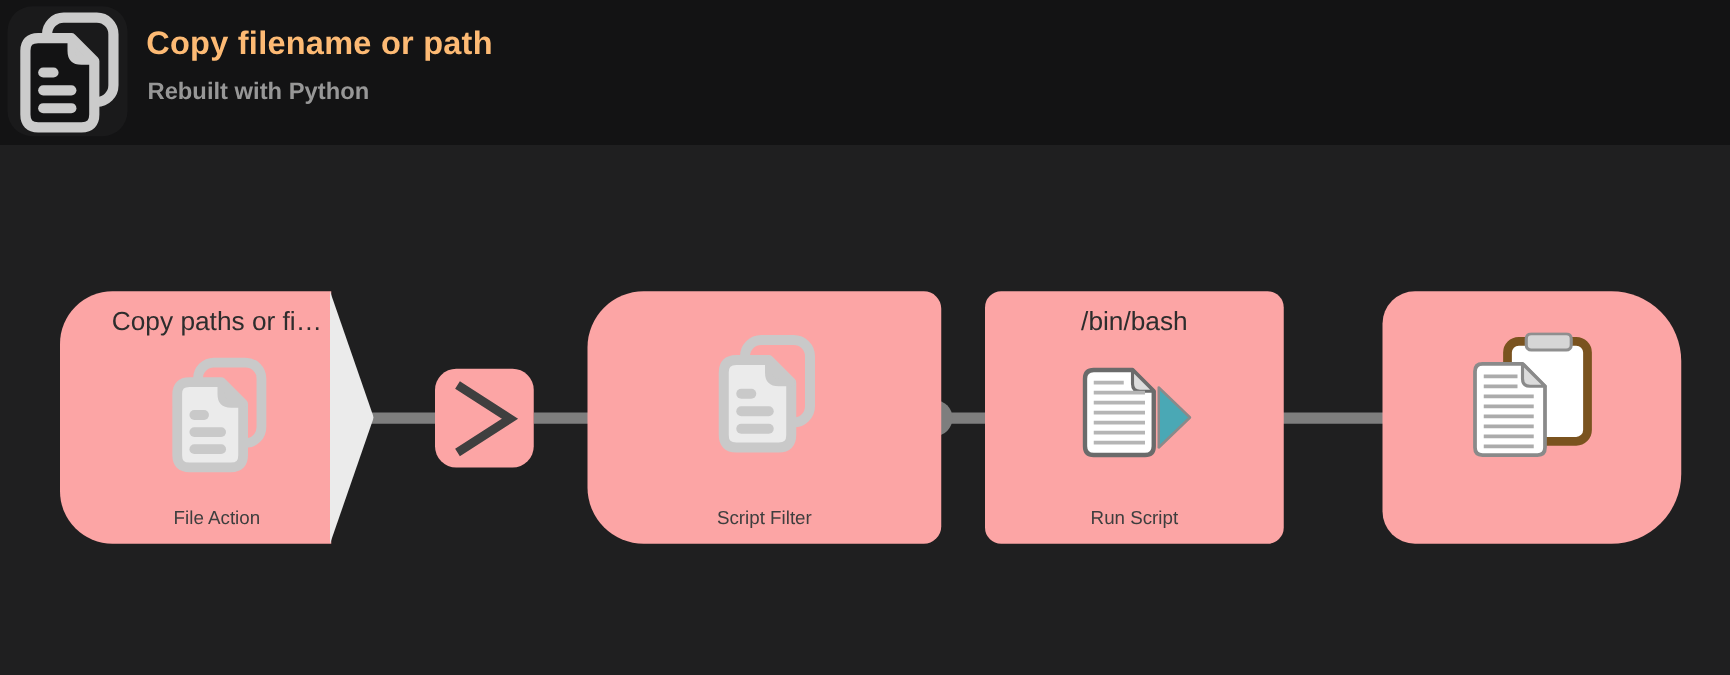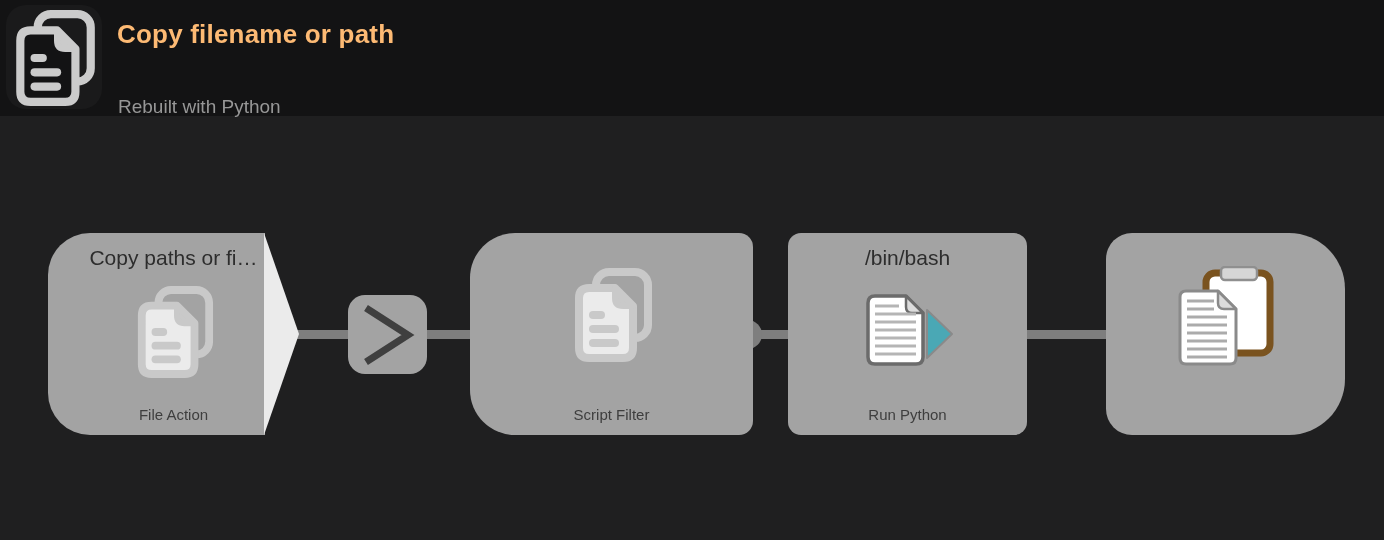--- a/index.html
+++ b/index.html
@@ -18,25 +18,25 @@
     position:absolute;left:6px;top:5px;width:96px;height:104px;
     background:#1a1a1b;border-radius:20px;
   }
   .app-icon{position:absolute;left:11px;top:9px;}
   .header-title{
     position:absolute;left:117px;top:19px;
     font-size:26px;font-weight:600;color:#fdba74;letter-spacing:.2px;
   }
   .header-subtitle{
     position:absolute;left:118px;top:63px;
-    font-size:19px;font-weight:400;color:#979797;margin-top:33px;
+    font-size:19px;font-weight:700;color:#979797;
   }
   
   .canvas{position:absolute;left:0;top:116px;width:1328px;height:424px;}
-  .node{position:absolute;background:#a3a3a3;}
+  .node{position:absolute;background:#fca5a5;}
   .node-label{
     position:absolute;left:0;bottom:12px;width:100%;
     text-align:center;font-size:15px;color:#3e3e3e;
   }
   .node-toplabel{
     position:absolute;left:0;top:13px;width:100%;
     text-align:center;font-size:21px;color:#2d2d2d;
   }
   .node-icon{position:absolute;left:50%;transform:translateX(-50%);}
   
@@ -143,21 +143,21 @@
       <use href="#docstack-sym"></use>
     </svg>
     <div class="node-label">Script Filter</div>
   </div>
 
   <div class="node rs-node">
     <div class="node-toplabel">/bin/bash</div>
     <svg class="node-icon" style="top:60px" width="94" height="74" viewBox="0 0 94 74">
       <use href="#scriptrun-sym"></use>
     </svg>
-    <div class="node-label">Run Python</div>
+    <div class="node-label">Run Script</div>
   </div>
 
   <div class="node cb-node">
     <svg class="node-icon" style="top:33px" width="96" height="100" viewBox="0 0 96 100">
       <use href="#clipboard-sym"></use>
     </svg>
   </div>
 
 </div>
 

